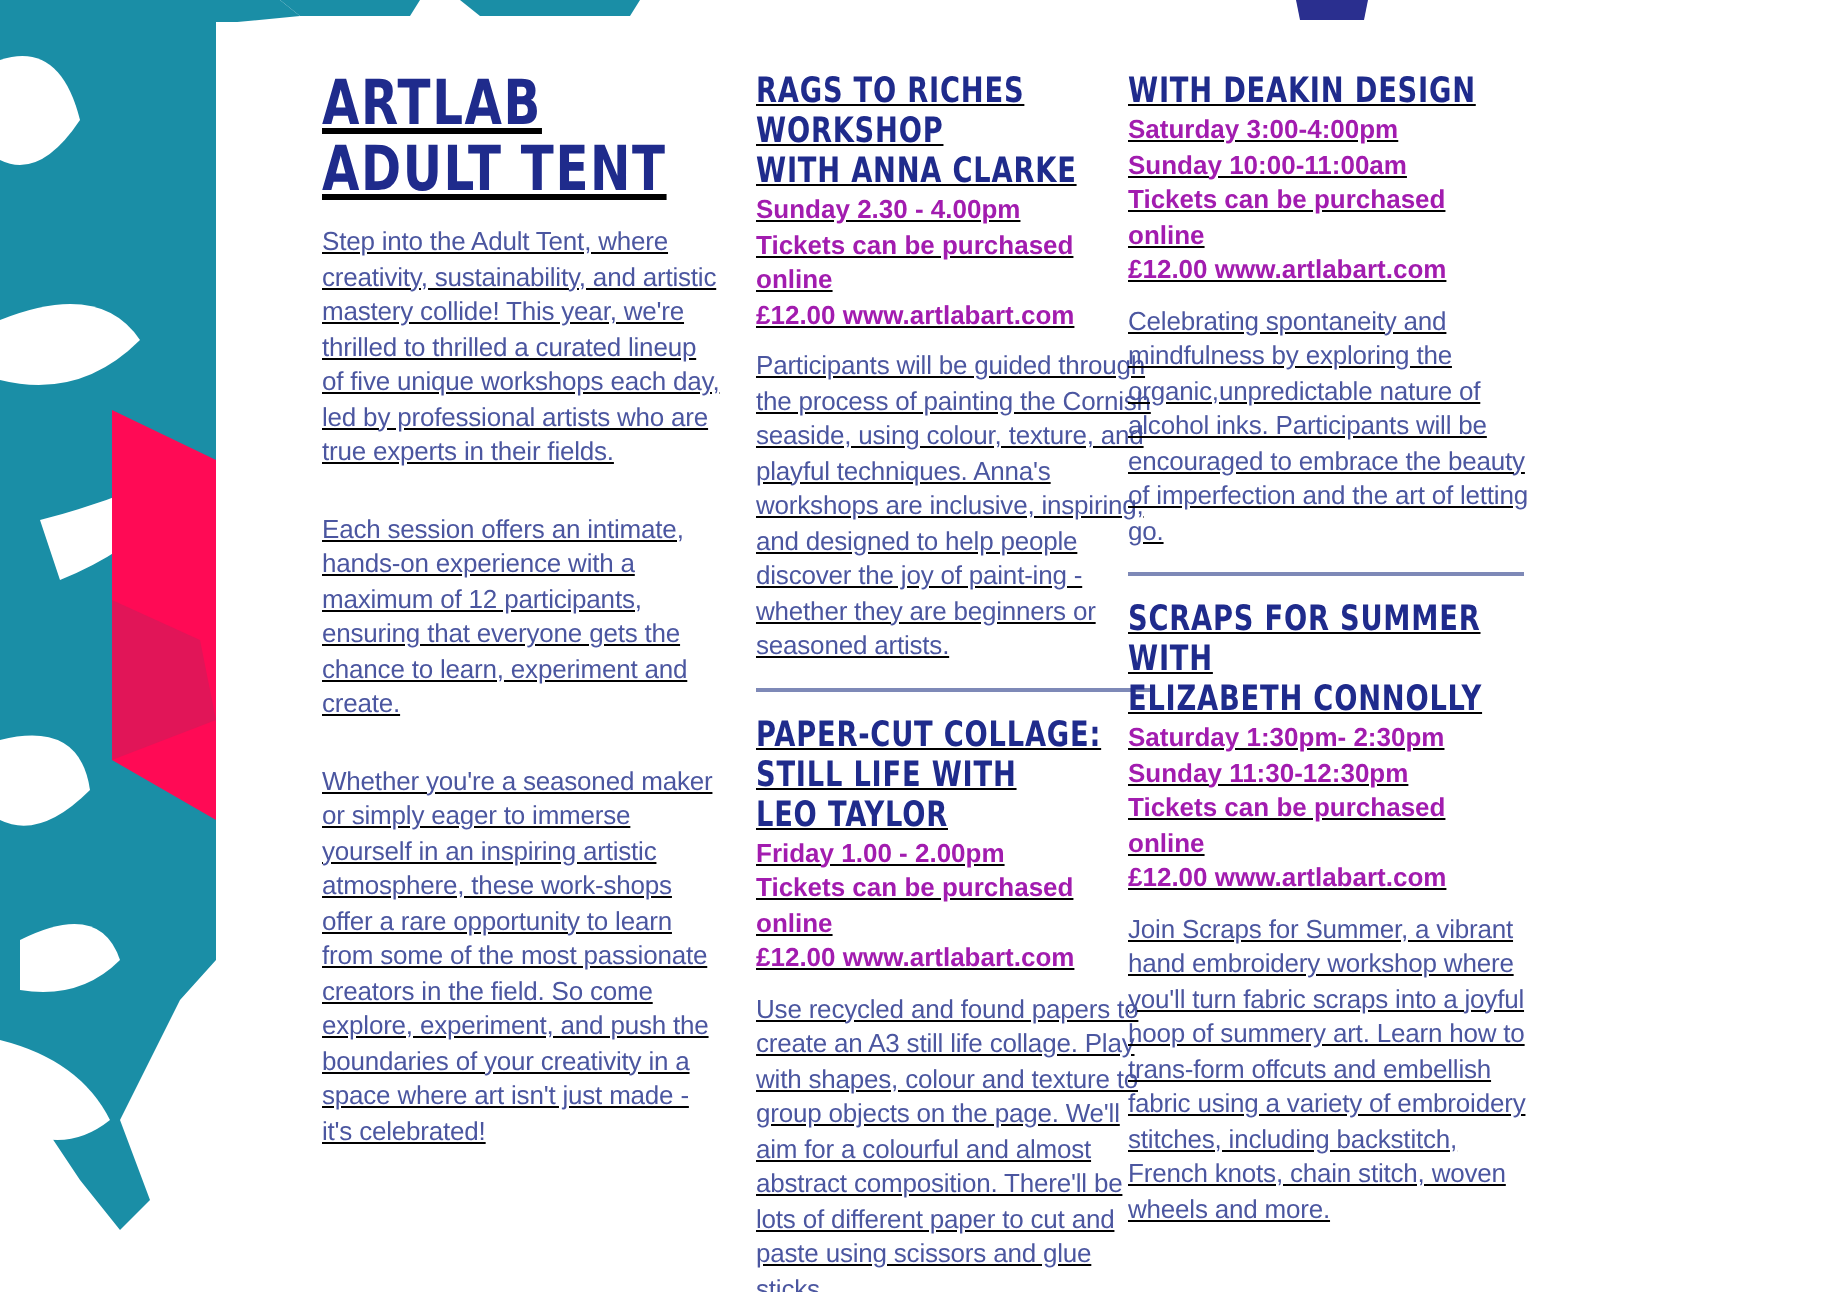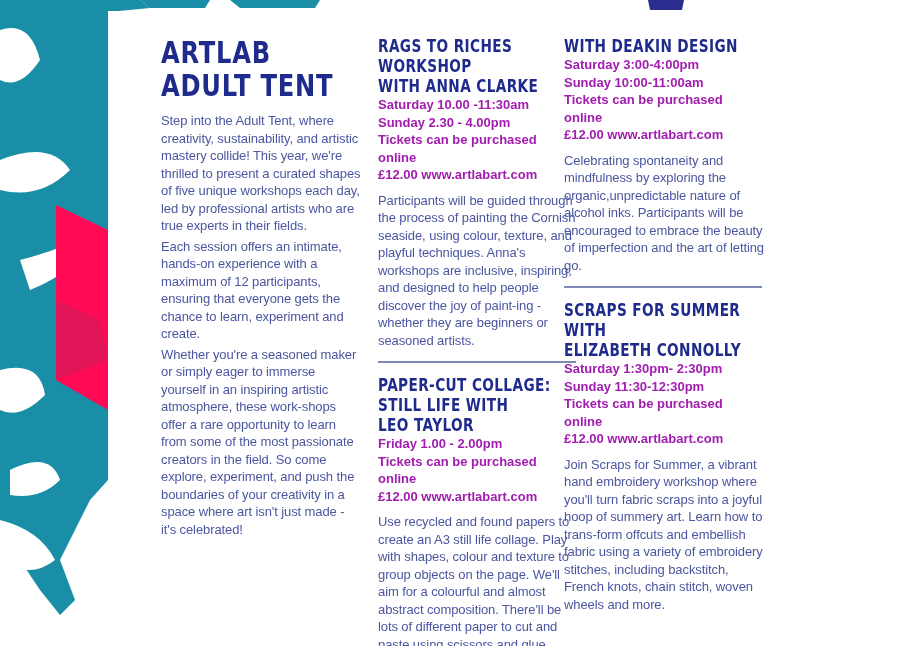--- a/index.html
+++ b/index.html
@@ -6,21 +6,21 @@
     body {
       width: 914px; height: 646px; overflow: hidden; position: relative;
       background: #ffffff;
       font-family: "Liberation Sans", sans-serif;
     }
     .bg-art { position: absolute; left: 0; top: 0; width: 914px; height: 646px; z-index: 0; }
     .page {
       position: absolute; left: 108px; top: 11px; width: 806px; height: 635px;
       background: #ffffff; z-index: 1;
     }
-    .col { position: absolute; top: 26px; z-index: 3; }
+    .col { position: absolute; top: 26px; z-index: 3; text-decoration: underline; }
     .col1 { left: 161px; width: 200px; }
     .col2 { left: 378px; width: 200px; }
     .col3 { left: 564px; width: 200px; }
 
     .big-title {
       color: #1f2b8c; font-weight: bold; font-size: 31px; line-height: 33px;
       letter-spacing: 1px; margin: 10px 0 10px 0;
       transform: scaleX(0.78); transform-origin: left top; width: 130%;
       font-family: "DejaVu Sans", sans-serif;
     }
@@ -31,21 +31,21 @@
       font-family: "DejaVu Sans", sans-serif;
     }
     .info {
       color: #a21caf; font-weight: bold; font-size: 13px; line-height: 17.5px; margin: 0;
     }
     .body-text {
       color: #4b56a0; font-size: 13px; line-height: 17.5px; margin: 8px 0 0 0;
       letter-spacing: -0.1px;
     }
     .col1 .body-text { margin-top: 4px; }
-    .col1 .body-text + .body-text { margin-top: 3px; }
+    .col1 .body-text + .body-text { margin-top: 21px; }
     .divider { height: 2px; background: #7e89b7; margin: 12px 0 12px 0; width: 198px; }
   </style>
 </head>
 <body>
 
 <svg class="bg-art" viewBox="0 0 914 646" xmlns="http://www.w3.org/2000/svg">
 
   <path d="M0,0 L140,0 L150,8 L108,12 L108,480 L90,500 L80,520 L60,560 L75,600 L60,615 L40,590 L20,560 L0,540 Z" fill="#1a8ea6"></path>
   <path d="M0,30 Q30,20 40,60 Q20,90 0,80 Z" fill="#ffffff"></path>
   <path d="M0,160 Q50,140 70,170 Q40,200 0,190 Z" fill="#ffffff"></path>
@@ -71,32 +71,31 @@
   <path d="M908,440 L912,560 L909,560 L905,445 Z" fill="#ff0a55" opacity="0.5"></path>
 </svg>
 
 <div class="page"></div>
 
 <div class="col col1">
   <div class="big-title">
     <div>ARTLAB</div>
     <div>ADULT TENT</div>
   </div>
-  <p class="body-text">Step into the Adult Tent, where creativity, sustainability, and artistic mastery collide! This year, we're thrilled to present a curated shapes of five unique workshops each day, led by professional artists who are true experts in their fields.</p>
+  <p class="body-text">Step into the Adult Tent, where creativity, sustainability, and artistic mastery collide! This year, we're thrilled to thrilled a curated lineup of five unique workshops each day, led by professional artists who are true experts in their fields.</p>
   <p class="body-text">Each session offers an intimate, hands-on experience with a maximum of 12 participants, ensuring that everyone gets the chance to learn, experiment and create.</p>
   <p class="body-text">Whether you're a seasoned maker or simply eager to immerse yourself in an inspiring artistic atmosphere, these work-shops offer a rare opportunity to learn from some of the most passionate creators in the field. So come explore, experiment, and push the boundaries of your creativity in a space where art isn't just made - it's celebrated!</p>
 </div>
 
 <div class="col col2" style="top:36px;">
   <div class="workshop">
     <div class="ws-title">
       <div>RAGS TO RICHES WORKSHOP</div>
       <div>WITH ANNA CLARKE</div>
     </div>
-    <p class="info">Saturday 10.00 -11:30am</p>
     <p class="info">Sunday 2.30 - 4.00pm</p>
     <p class="info">Tickets can be purchased online</p>
     <p class="info">£12.00 www.artlabart.com</p>
     <p class="body-text">Participants will be guided through the process of painting the Cornish seaside, using colour, texture, and playful techniques. Anna's workshops are inclusive, inspiring, and designed to help people discover the joy of paint-ing - whether they are beginners or seasoned artists.</p>
   </div>
   <div class="divider"></div>
   <div class="workshop">
     <div class="ws-title">
       <div>PAPER-CUT COLLAGE:</div>
       <div>STILL LIFE WITH</div>

